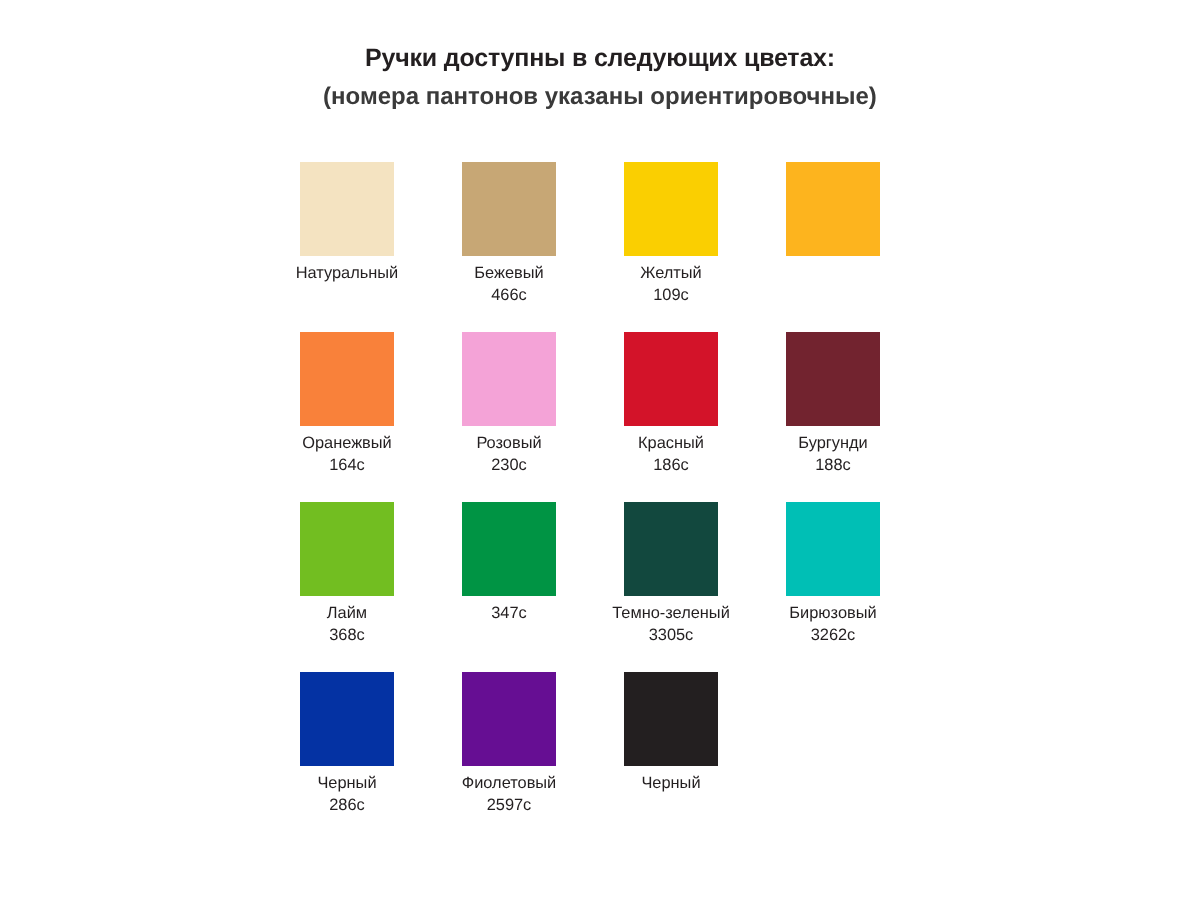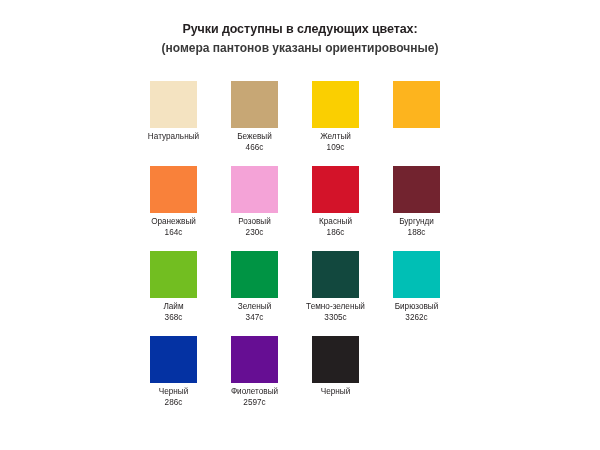--- a/index.html
+++ b/index.html
@@ -158,21 +158,20 @@
       <div class="swatch-cell">
         <span class="swatch-chip" style="background: rgb(114, 190, 33);"></span>
         <span class="swatch-caption">
           <span class="swatch-name">Лайм</span>
           <span class="swatch-code">368c</span>
         </span>
       </div>
       <div class="swatch-cell">
         <span class="swatch-chip" style="background: rgb(0, 148, 68);"></span>
         <span class="swatch-caption">
-          <span class="swatch-name">Зеленый</span>
           <span class="swatch-code">347c</span>
         </span>
       </div>
       <div class="swatch-cell">
         <span class="swatch-chip" style="background: rgb(18, 72, 62);"></span>
         <span class="swatch-caption">
           <span class="swatch-name">Темно-зеленый</span>
           <span class="swatch-code">3305c</span>
         </span>
       </div>

